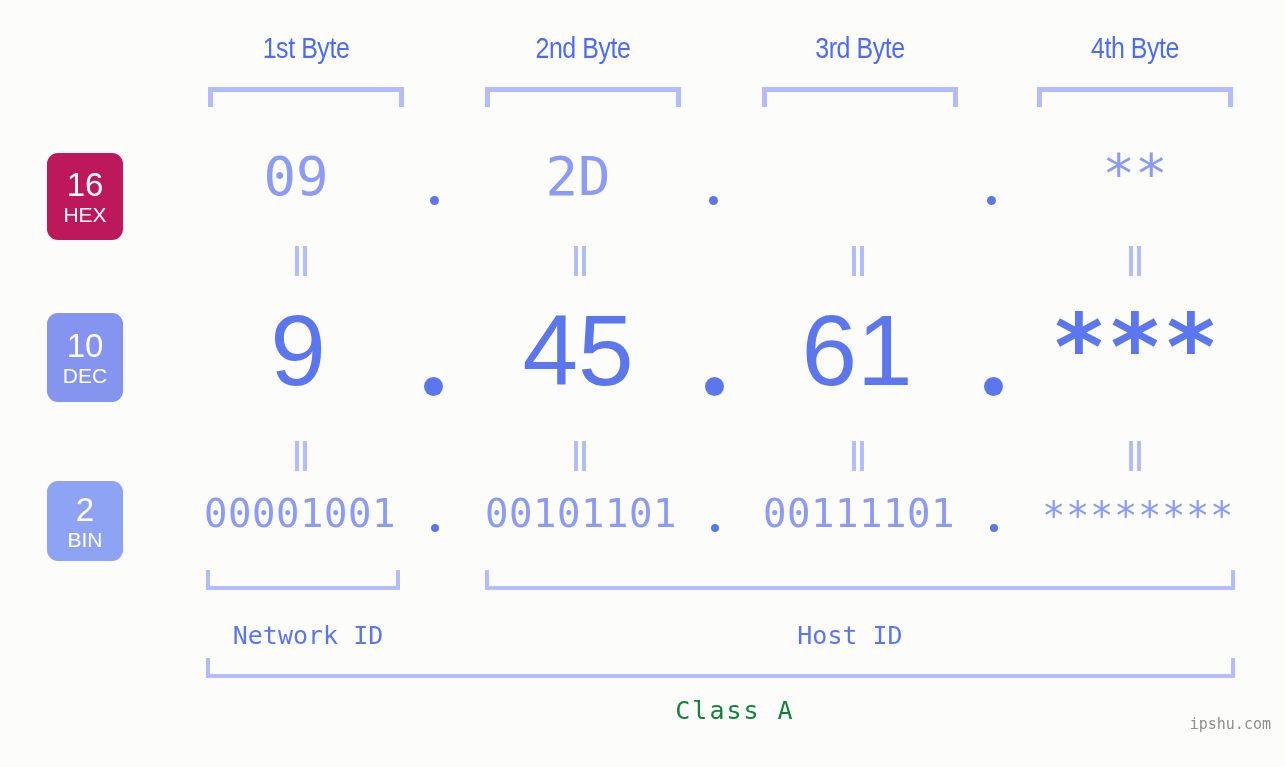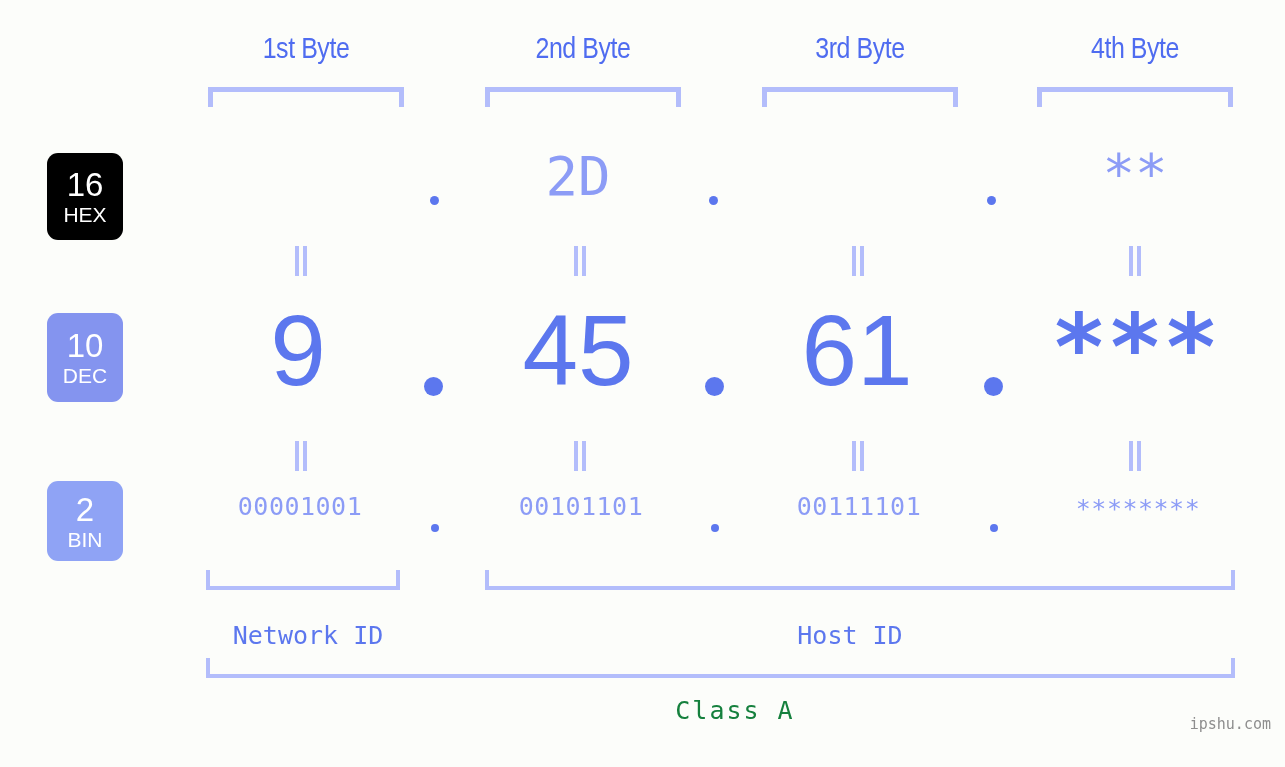--- a/index.html
+++ b/index.html
@@ -75,21 +75,21 @@
   .badge .num {
     font-size: 33px;
     font-weight: 400;
     letter-spacing: 0px;
   }
   .badge .nm {
     font-size: 21px;
     font-weight: 400;
     margin-top: 3px;
   }
-  .badge-hex { top: 153px; height: 87px; background: #000000; }
+  .badge-hex { top: 153px; height: 87px; background: #be185d; }
   .badge-dec { top: 313px; height: 89px; background: #8494ef; }
   .badge-bin { top: 481px; height: 80px; background: #8fa3f5; }
 
   
   .hex-val {
     position: absolute;
     top: 150px;
     font-family: "DejaVu Sans Mono", monospace;
     font-size: 54px;
     color: #8c9cf6;
@@ -130,21 +130,21 @@
     border-radius: 50%;
     background: #5c77ee;
     top: 377px;
   }
 
   
   .bin-val {
     position: absolute;
     top: 494px;
     font-family: "DejaVu Sans Mono", monospace;
-    font-size: 25px;
+    font-size: 39px;
     color: #8c9cf6;
     text-align: center;
     white-space: nowrap;
     line-height: 1;
     letter-spacing: 0.5px;
   }
   .bin-dot {
     position: absolute;
     width: 8px;
     height: 8px;
@@ -221,20 +221,21 @@
   </div>
   <div class="badge badge-dec">
     <span class="num">10</span>
     <span class="nm">DEC</span>
   </div>
   <div class="badge badge-bin">
     <span class="num">2</span>
     <span class="nm">BIN</span>
   </div>
 
+  <div class="hex-val" style="left:196px;width:200px;">09</div>
   <div class="hex-dot" style="left:430px;"></div>
   <div class="hex-val" style="left:478px;width:200px;">2D</div>
   <div class="hex-dot" style="left:709px;"></div>
   <div class="hex-dot" style="left:987px;"></div>
   <div class="hex-val" style="left:1035px;width:200px;top:147px;">**</div>
 
   <div class="eq" style="left:294px;top:246px;"></div>
   <div class="eq" style="left:573px;top:246px;"></div>
   <div class="eq" style="left:851px;top:246px;"></div>
   <div class="eq" style="left:1128px;top:246px;"></div>

